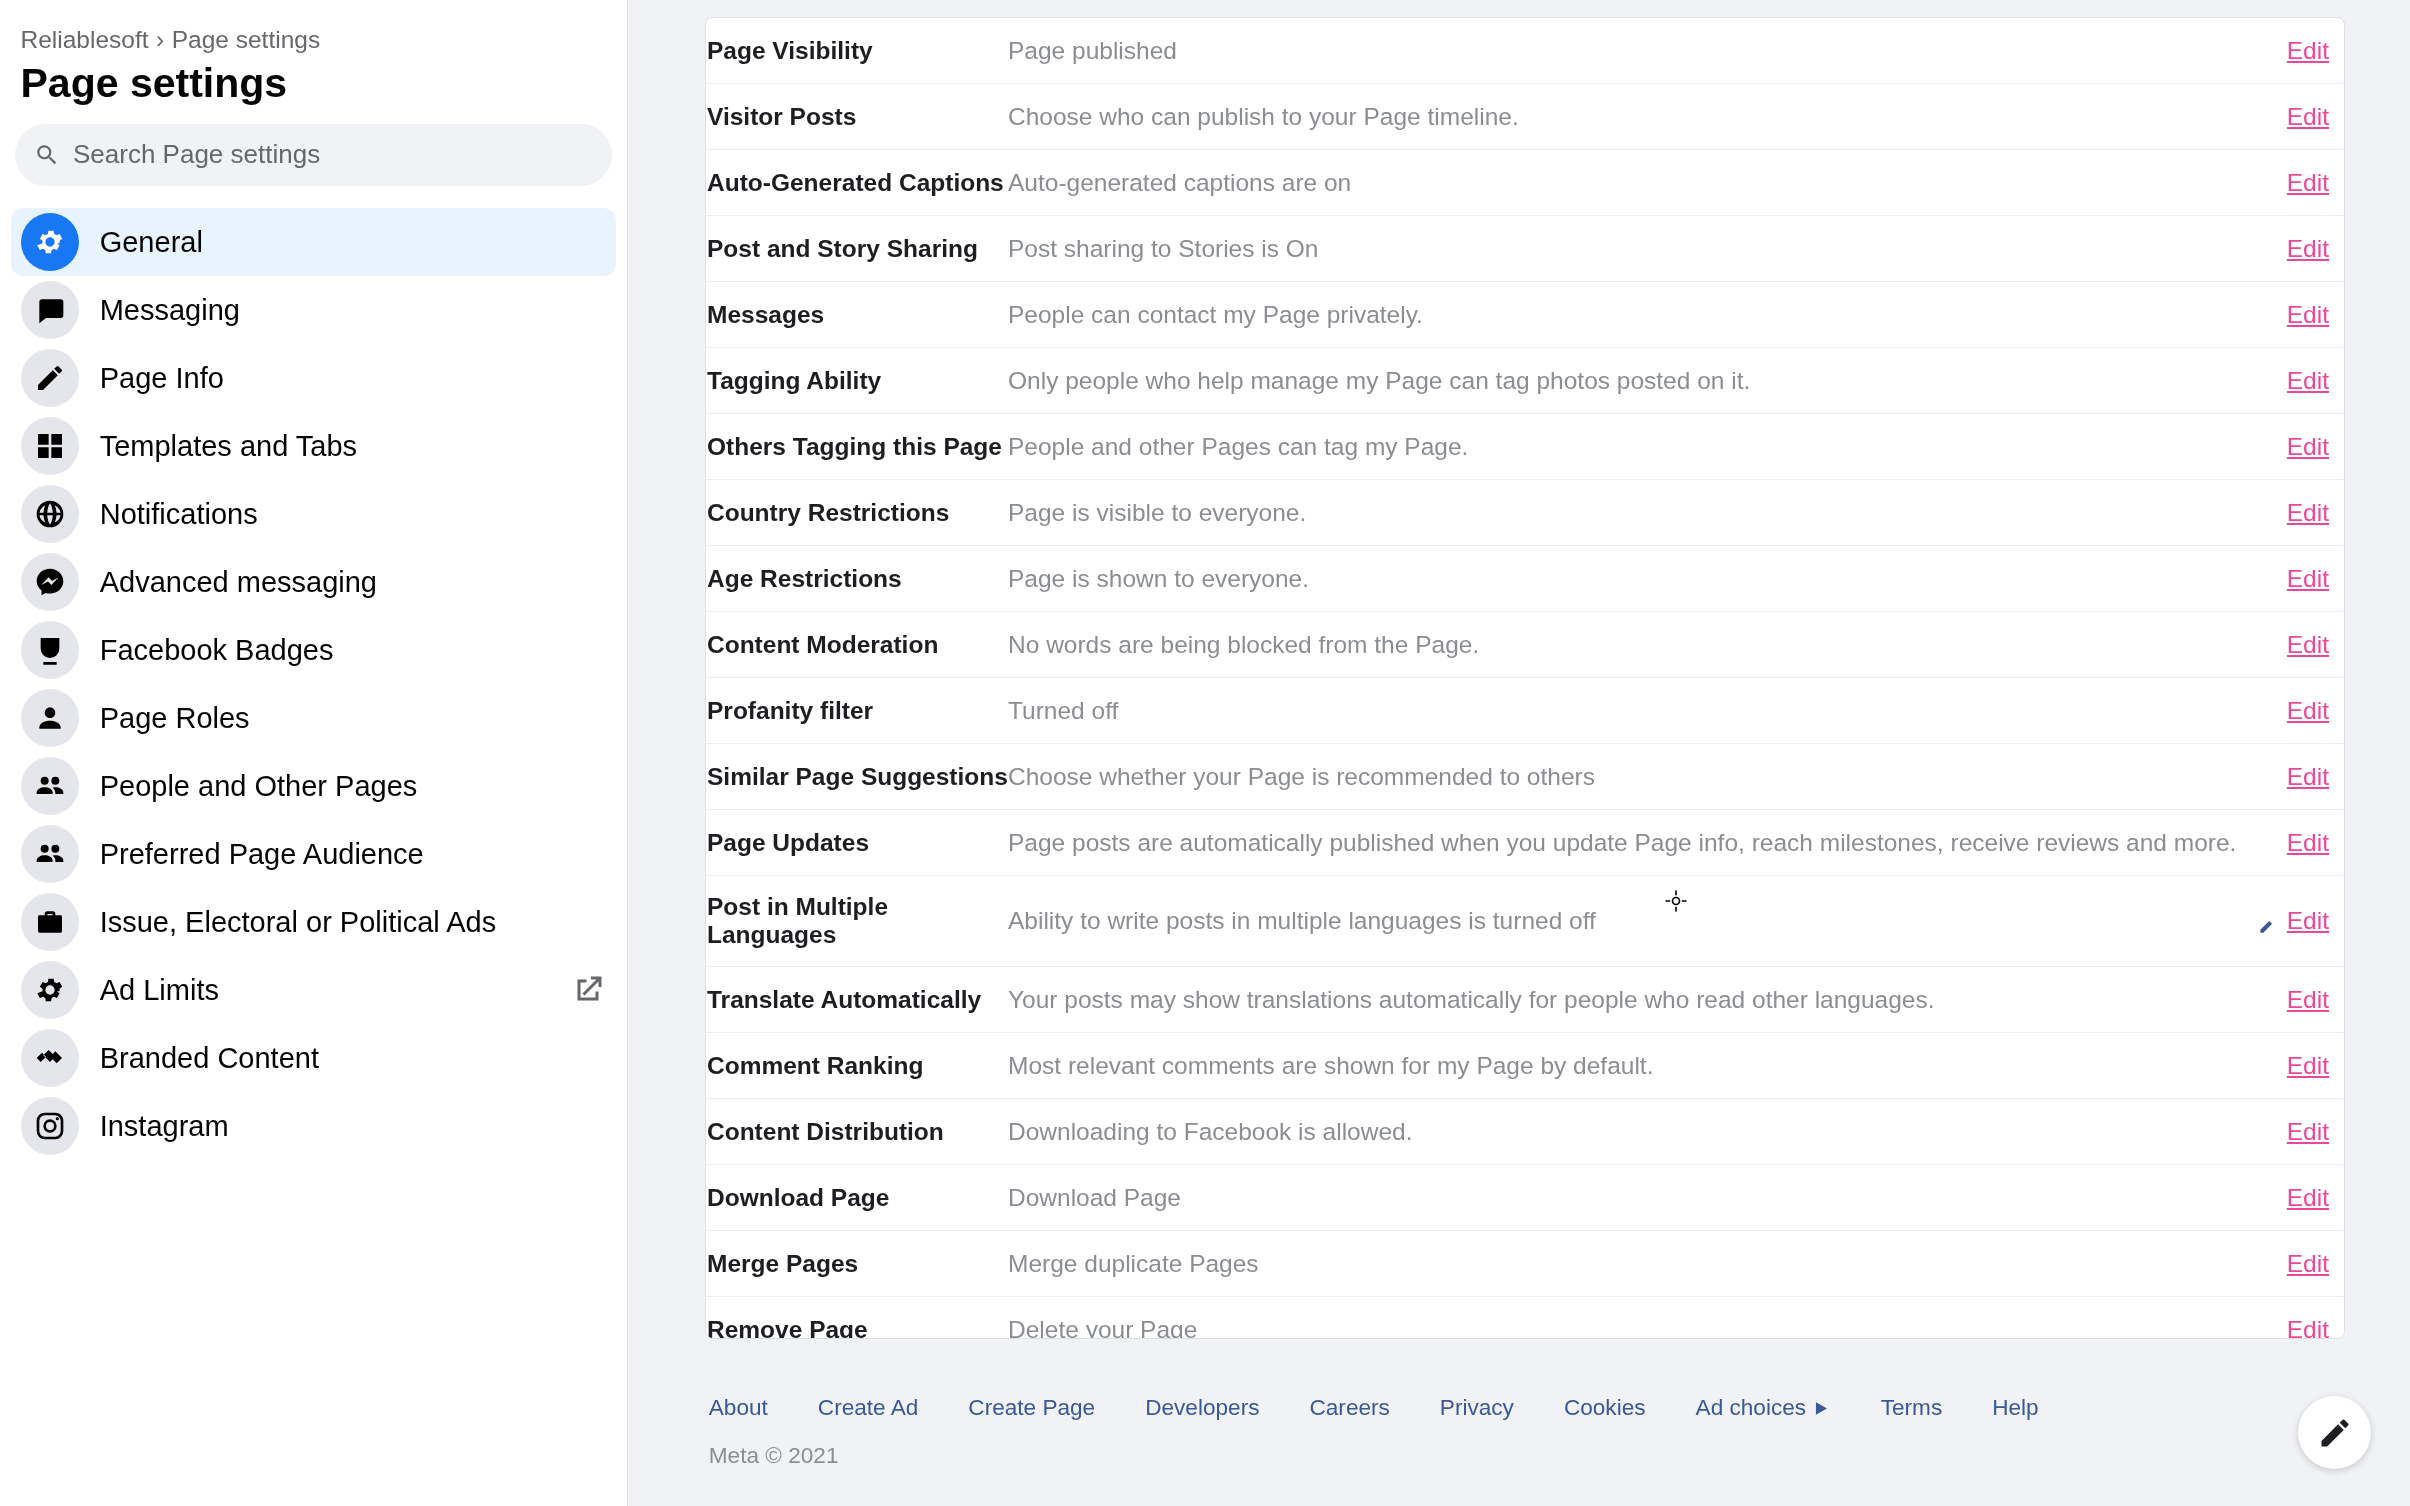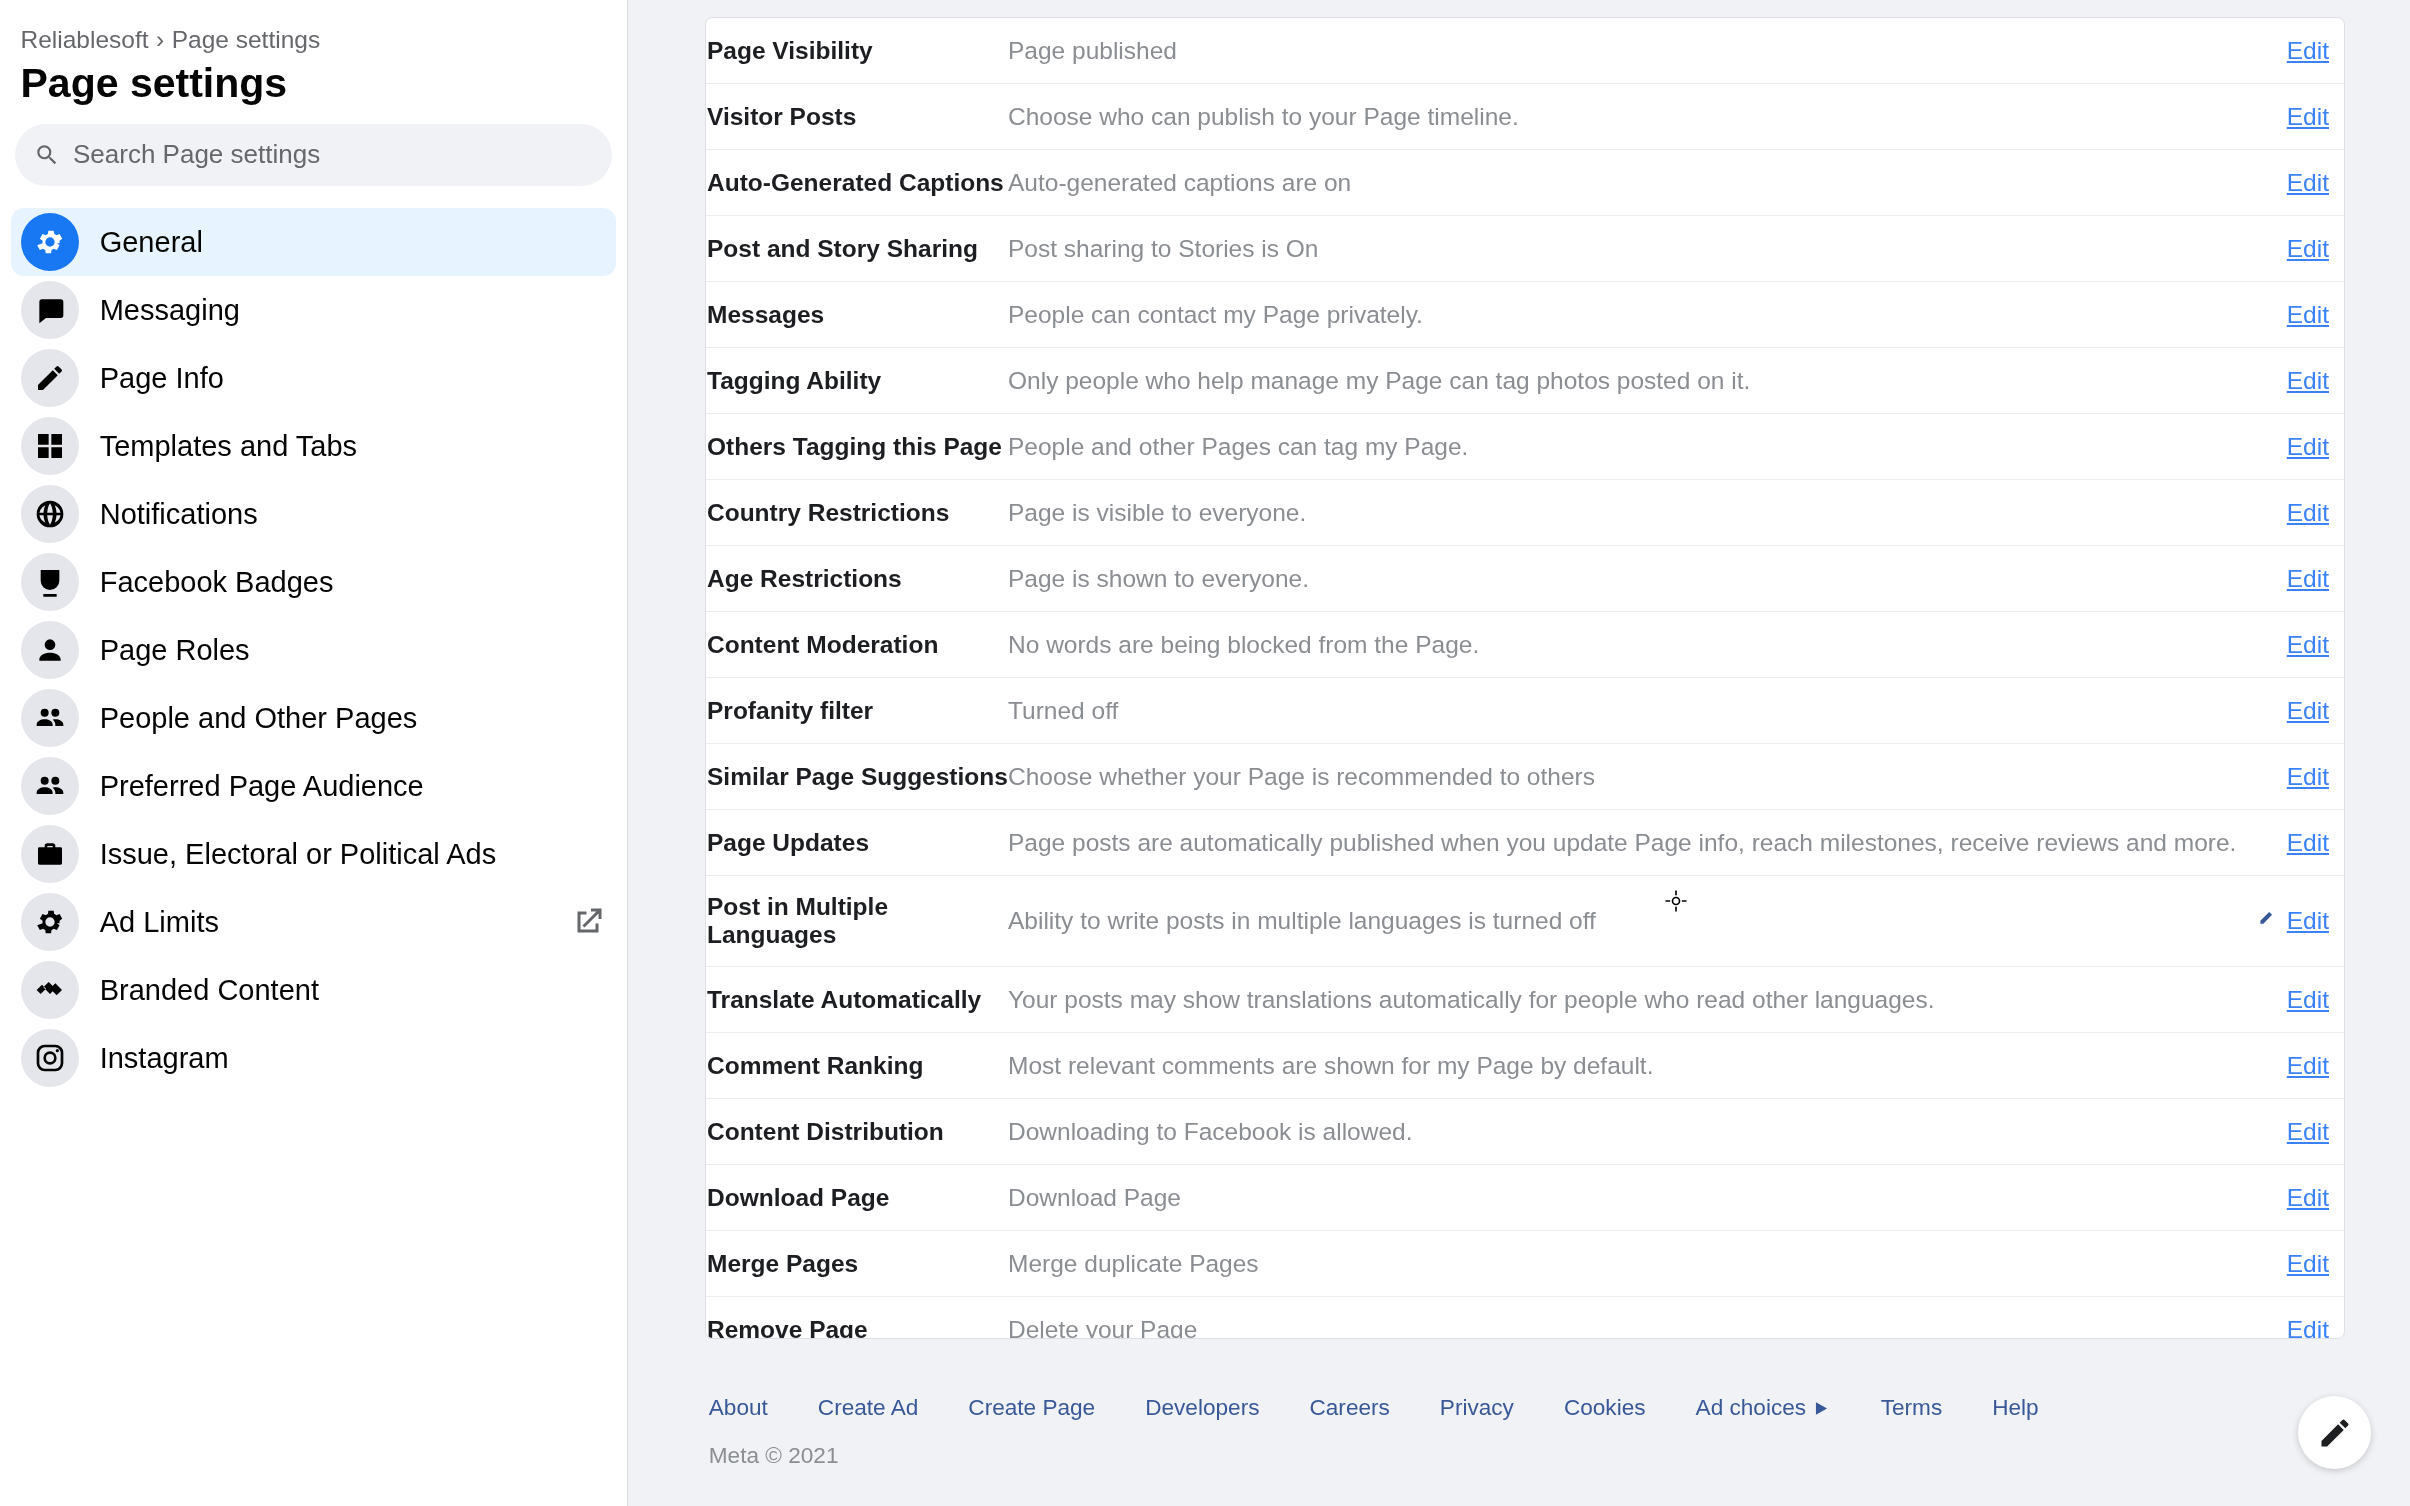--- a/index.html
+++ b/index.html
@@ -163,25 +163,25 @@
   color: #1c1e21;
 }
 
 .setting-value {
   flex: 1;
   color: #8a8d91;
   padding-right: 19px;
 }
 
 .setting-edit {
-  color: #3b82f6;
+  color: #ec4899;
   cursor: pointer;
   font-size: 24.5px;
   display: flex;
-  align-items: flex-start;
+  align-items: flex-end;
   gap: 9.4px;
 }
 .setting-row.hovered .setting-edit { text-decoration: underline; }
 .setting-edit .pencil {
   width: 19px;
   height: 19px;
   fill: #385898;
 }
 
 .cursor {
@@ -295,20 +295,28 @@
         <div class="nav-icon">
           <svg viewBox="0 0 24 24">
             <path d="M12 2a10 10 0 100 20 10 10 0 000-20zm7.93 9h-3.03a16 16 0 00-1.4-5.54A8.03 8.03 0 0119.93 11zM12 4c.9 1.4 1.88 3.64 2.1 7H9.9c.22-3.36 1.2-5.6 2.1-7zM4.07 13h3.03c.18 2.1.66 3.98 1.4 5.54A8.03 8.03 0 014.07 13zm3.03-2H4.07a8.03 8.03 0 014.43-5.54A16 16 0 007.1 11zM12 20c-.9-1.4-1.88-3.64-2.1-7h4.2c-.22 3.36-1.2 5.6-2.1 7zm3.5-1.46c.74-1.56 1.22-3.44 1.4-5.54h3.03a8.03 8.03 0 01-4.43 5.54z"></path>
           </svg>
         </div>
         <span>Notifications</span>
       </div>
       <div class="nav-item">
         <div class="nav-icon">
           <svg viewBox="0 0 24 24">
+            <path d="M12 2C6.48 2 2 6.1 2 11.2c0 2.88 1.42 5.45 3.64 7.14V22l3.33-1.83c.97.27 2 .41 3.03.41 5.52 0 10-4.1 10-9.2S17.52 2 12 2zm1.04 12.3l-2.55-2.72L5.5 14.3l5.46-5.8 2.61 2.72 4.93-2.72-5.46 5.8z"></path>
+          </svg>
+        </div>
+        <span>Advanced messaging</span>
+      </div>
+      <div class="nav-item">
+        <div class="nav-icon">
+          <svg viewBox="0 0 24 24">
             <path d="M5 3h14v8a7 7 0 01-7 7 7 7 0 01-7-7V3zm2 18h10v2H7z"></path>
           </svg>
         </div>
         <span>Facebook Badges</span>
       </div>
       <div class="nav-item">
         <div class="nav-icon">
           <svg viewBox="0 0 24 24">
             <path d="M12 12a4 4 0 100-8 4 4 0 000 8zm0 2c-4 0-8 2-8 5v1h16v-1c0-3-4-5-8-5z"></path>
           </svg>

